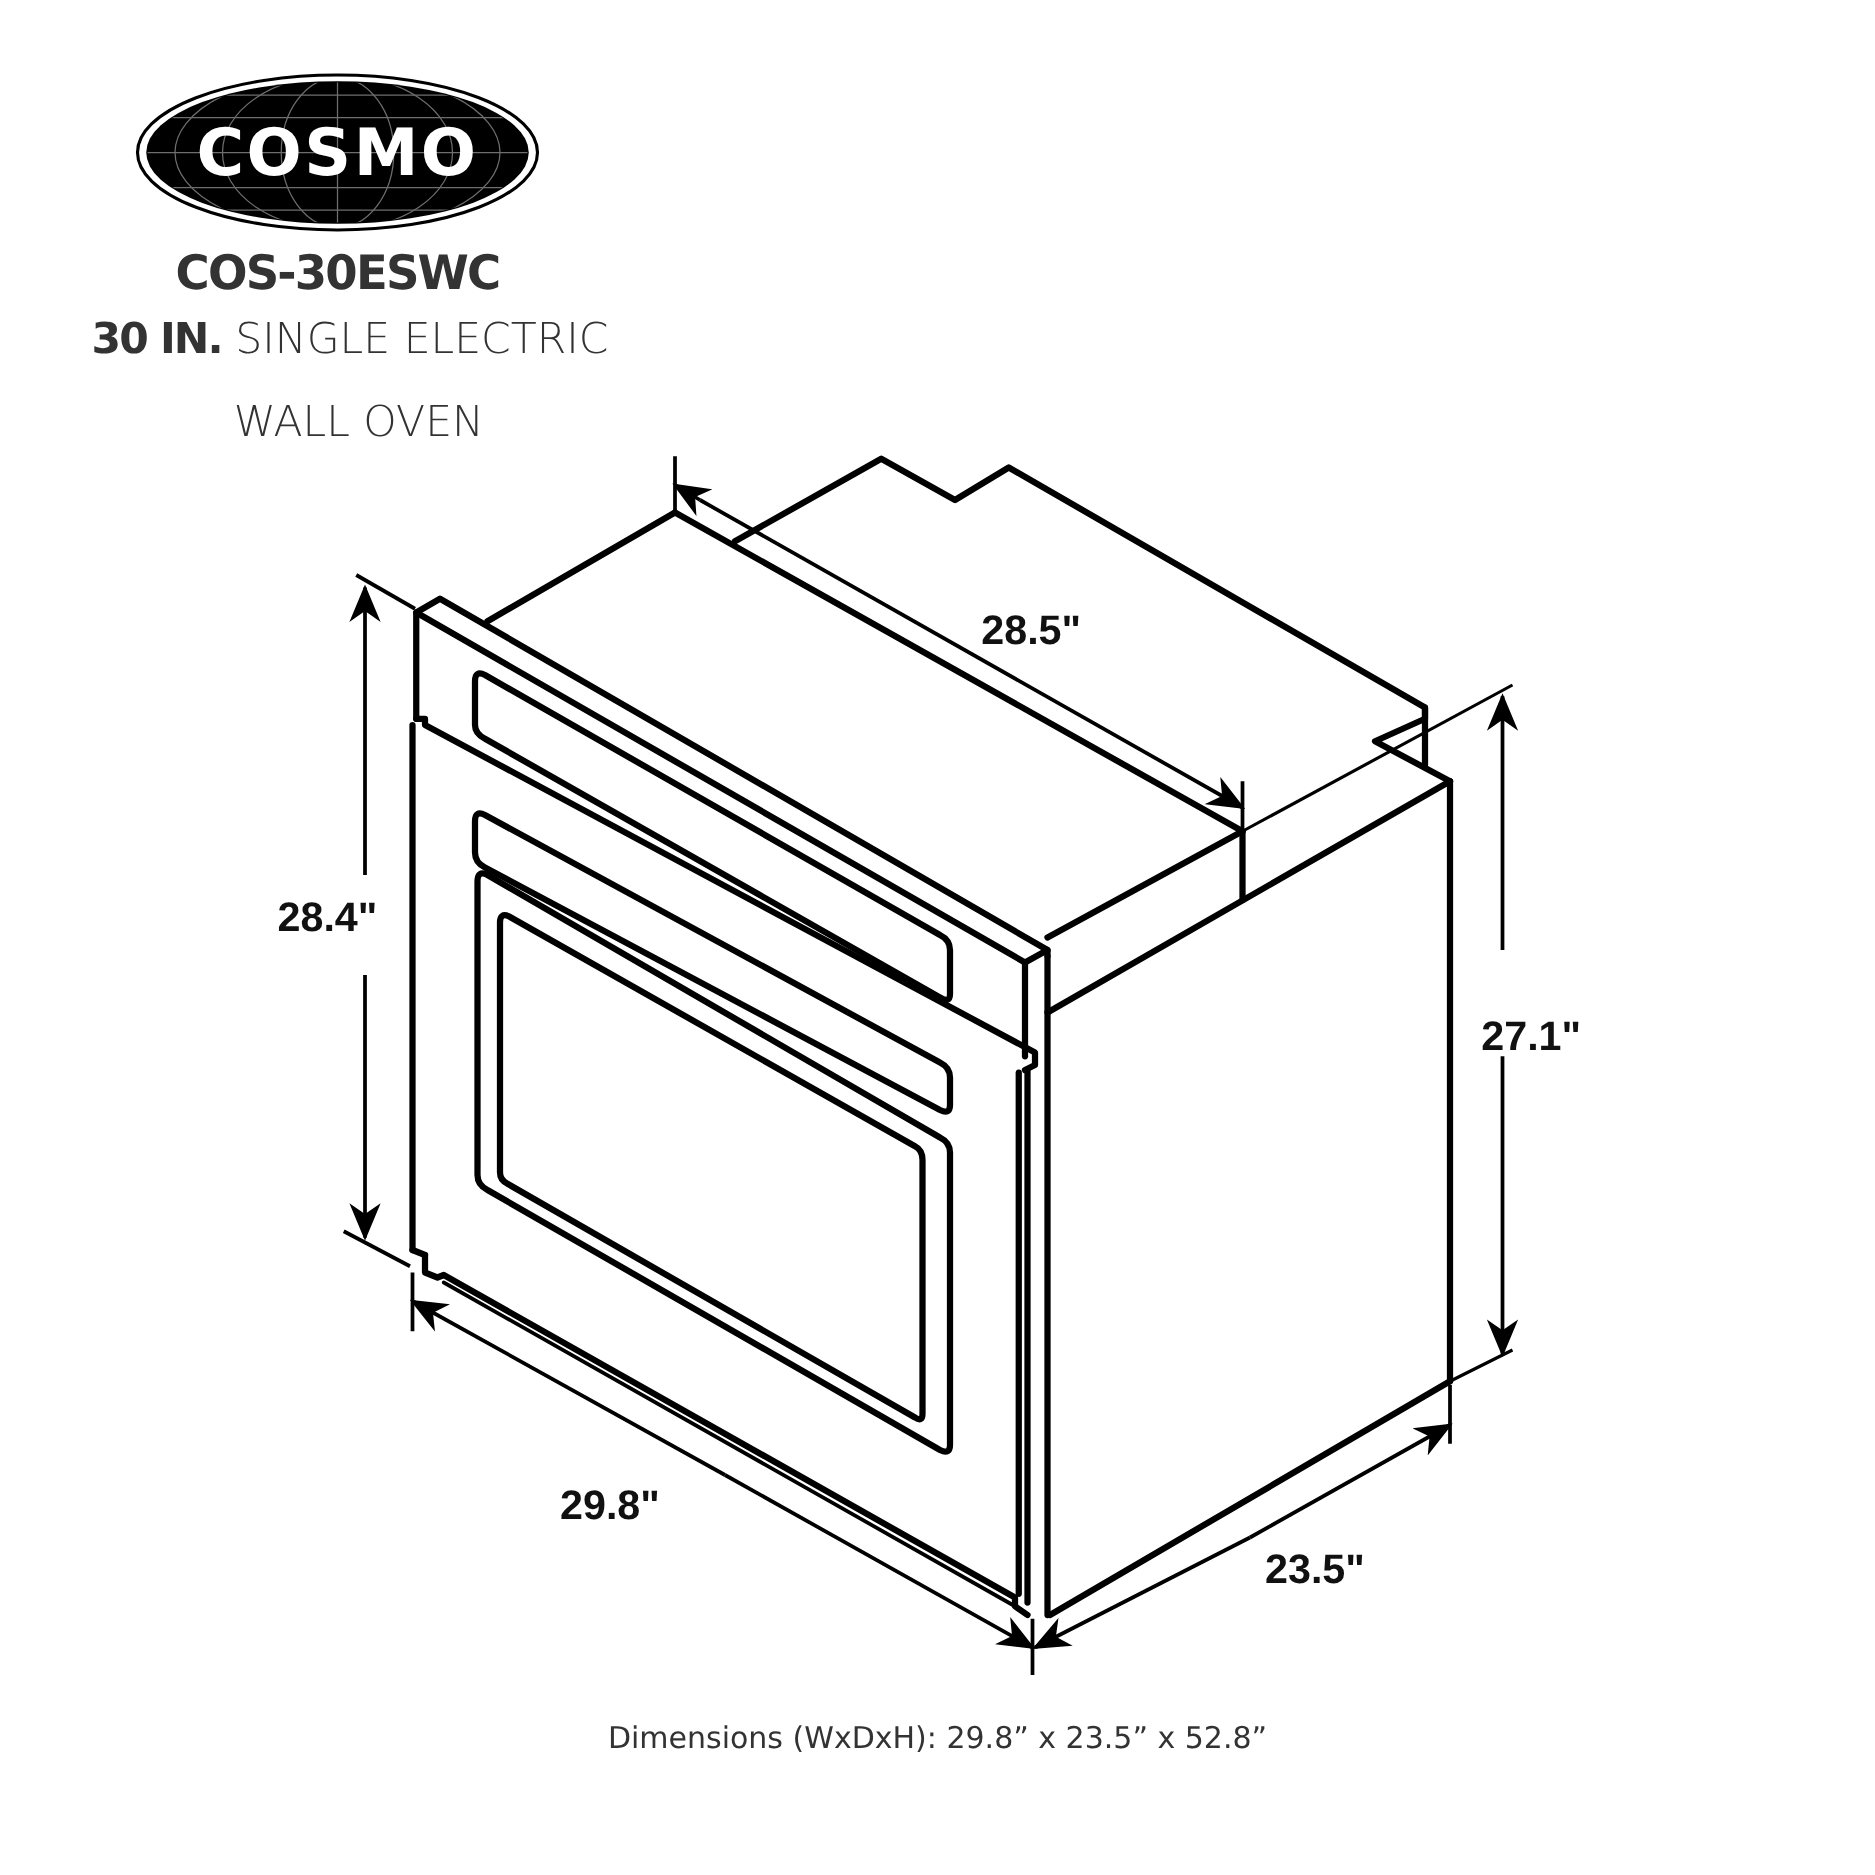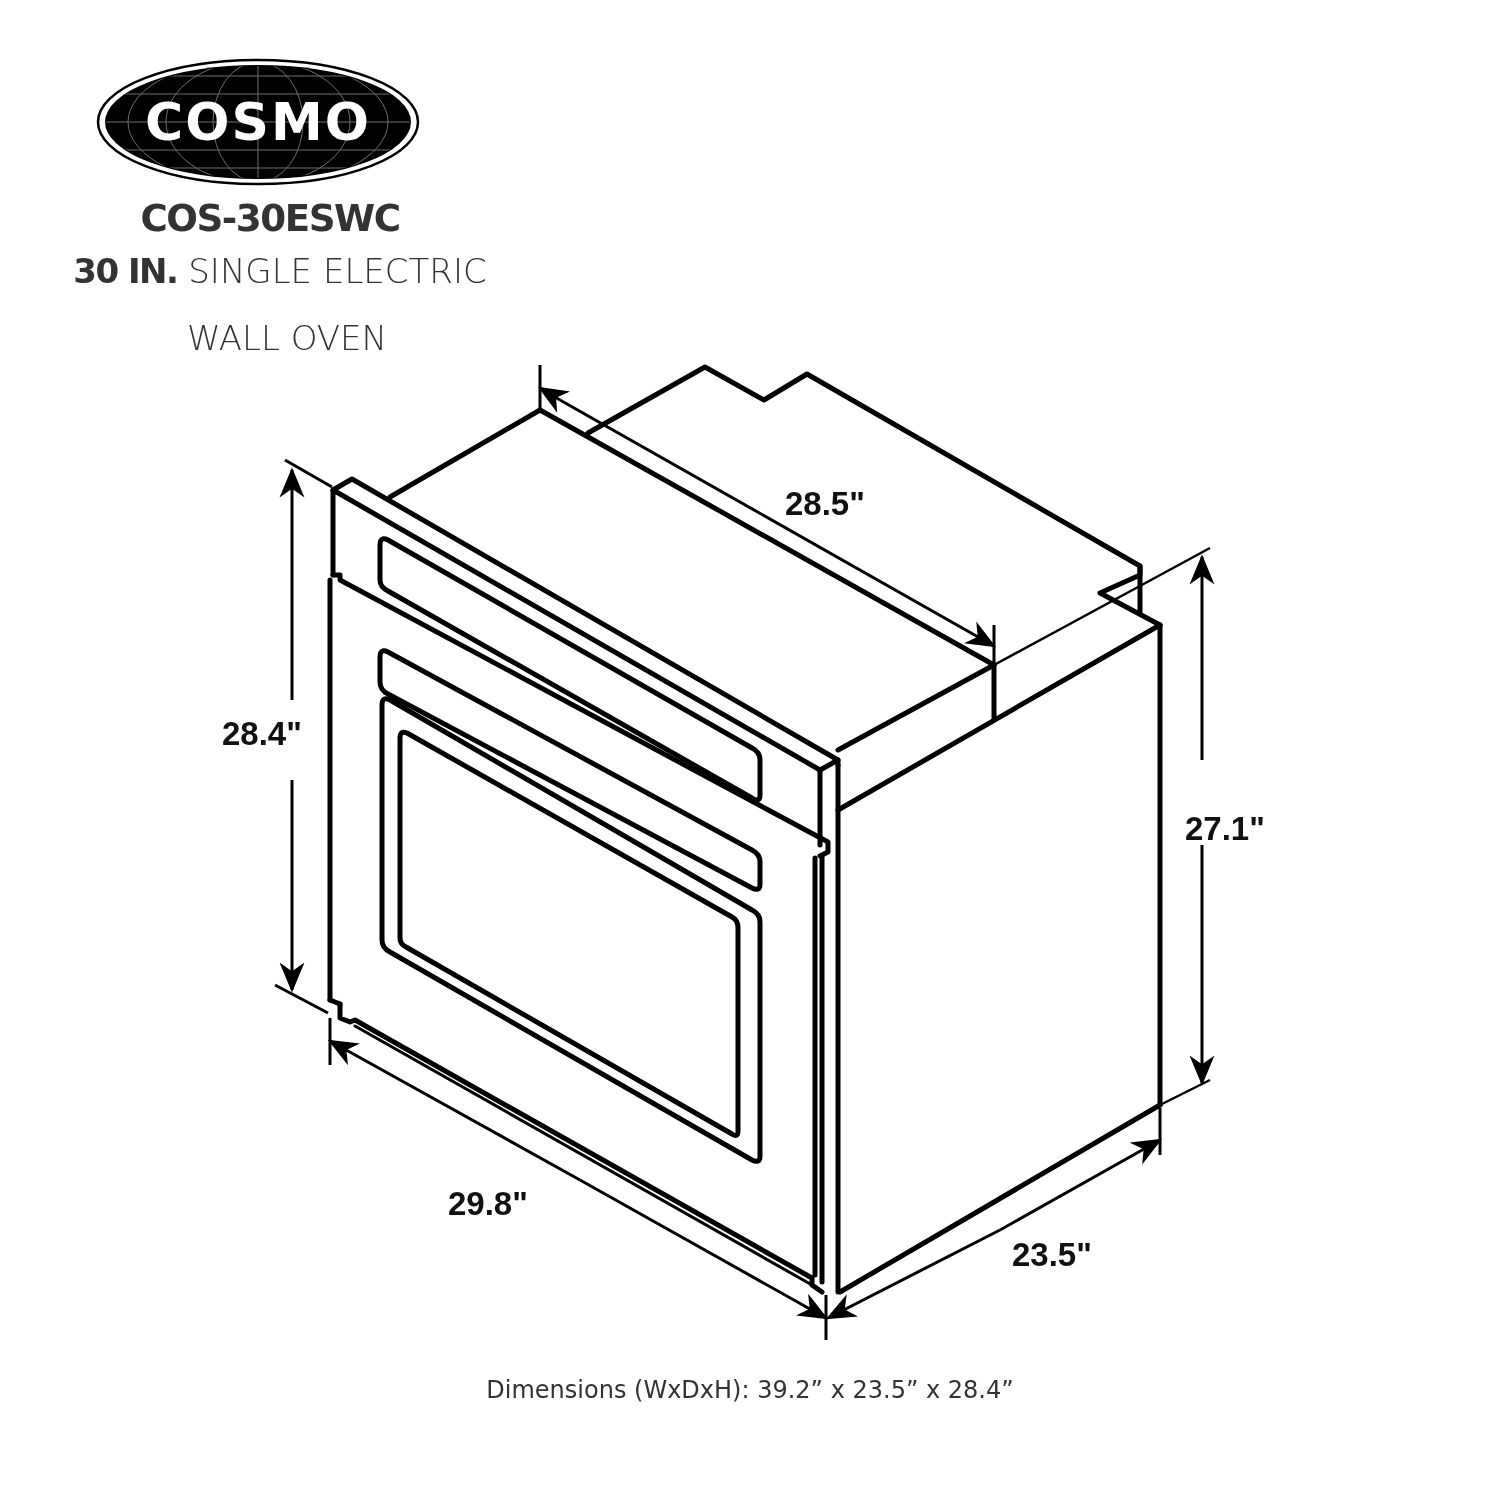--- a/index.html
+++ b/index.html
@@ -1,17 +1,17 @@
 <!DOCTYPE html>
 <html><head>
 <meta charset="utf-8">
 <style>
   html, body { margin: 0; padding: 0; background: #ffffff; }
   body { width: 1500px; height: 1500px; position: relative; overflow: hidden; font-family: "DejaVu Sans", sans-serif; }
-  .logo { position: absolute; left: 96px; top: 58px; width: 324px; height: 128px; }
+  .logo { position: absolute; left: 108px; top: 58px; width: 324px; height: 128px; }
   .model { position: absolute; left: 0; top: 196px; width: 540px; text-align: center;
            font-family: "DejaVu Sans", sans-serif; font-weight: 900; font-size: 38px;
            letter-spacing: -1.5px; color: #333333; transform: scaleX(0.98); }
   .subtitle { position: absolute; left: 40px; top: 252px; width: 480px; text-align: center;
               font-family: "DejaVu Sans", sans-serif; font-size: 34px; color: #333333; line-height: 38px; }
   .subtitle .bold { font-weight: 900; letter-spacing: -1.5px; }
   .subtitle .light { font-weight: 300; }
   .drawing { position: absolute; left: 0; top: 0; width: 1500px; height: 1500px; }
   .dim-label { position: absolute; font-family: "Liberation Sans", sans-serif; font-weight: bold;
                font-size: 33px; color: #111111; white-space: nowrap; }
@@ -138,13 +138,13 @@
     <line x1="1000" y1="1230" x2="1160" y2="1140" marker-end="url(#arrowBig)"></line>
   </g>
 </svg>
 
 <div class="dim-label" style="left:222px; top:715px;">28.4"</div>
 <div class="dim-label" style="left:785px; top:485px;">28.5"</div>
 <div class="dim-label" style="left:1185px; top:810px;">27.1"</div>
 <div class="dim-label" style="left:448px; top:1185px;">29.8"</div>
 <div class="dim-label" style="left:1012px; top:1236px;">23.5"</div>
 
-<div class="footer">Dimensions (WxDxH): 39.2” x 23.5” x 28.4”</div>
+<div class="footer">Dimensions (WxDxH): 29.8” x 23.5” x 52.8”</div>
 
 </body></html>

